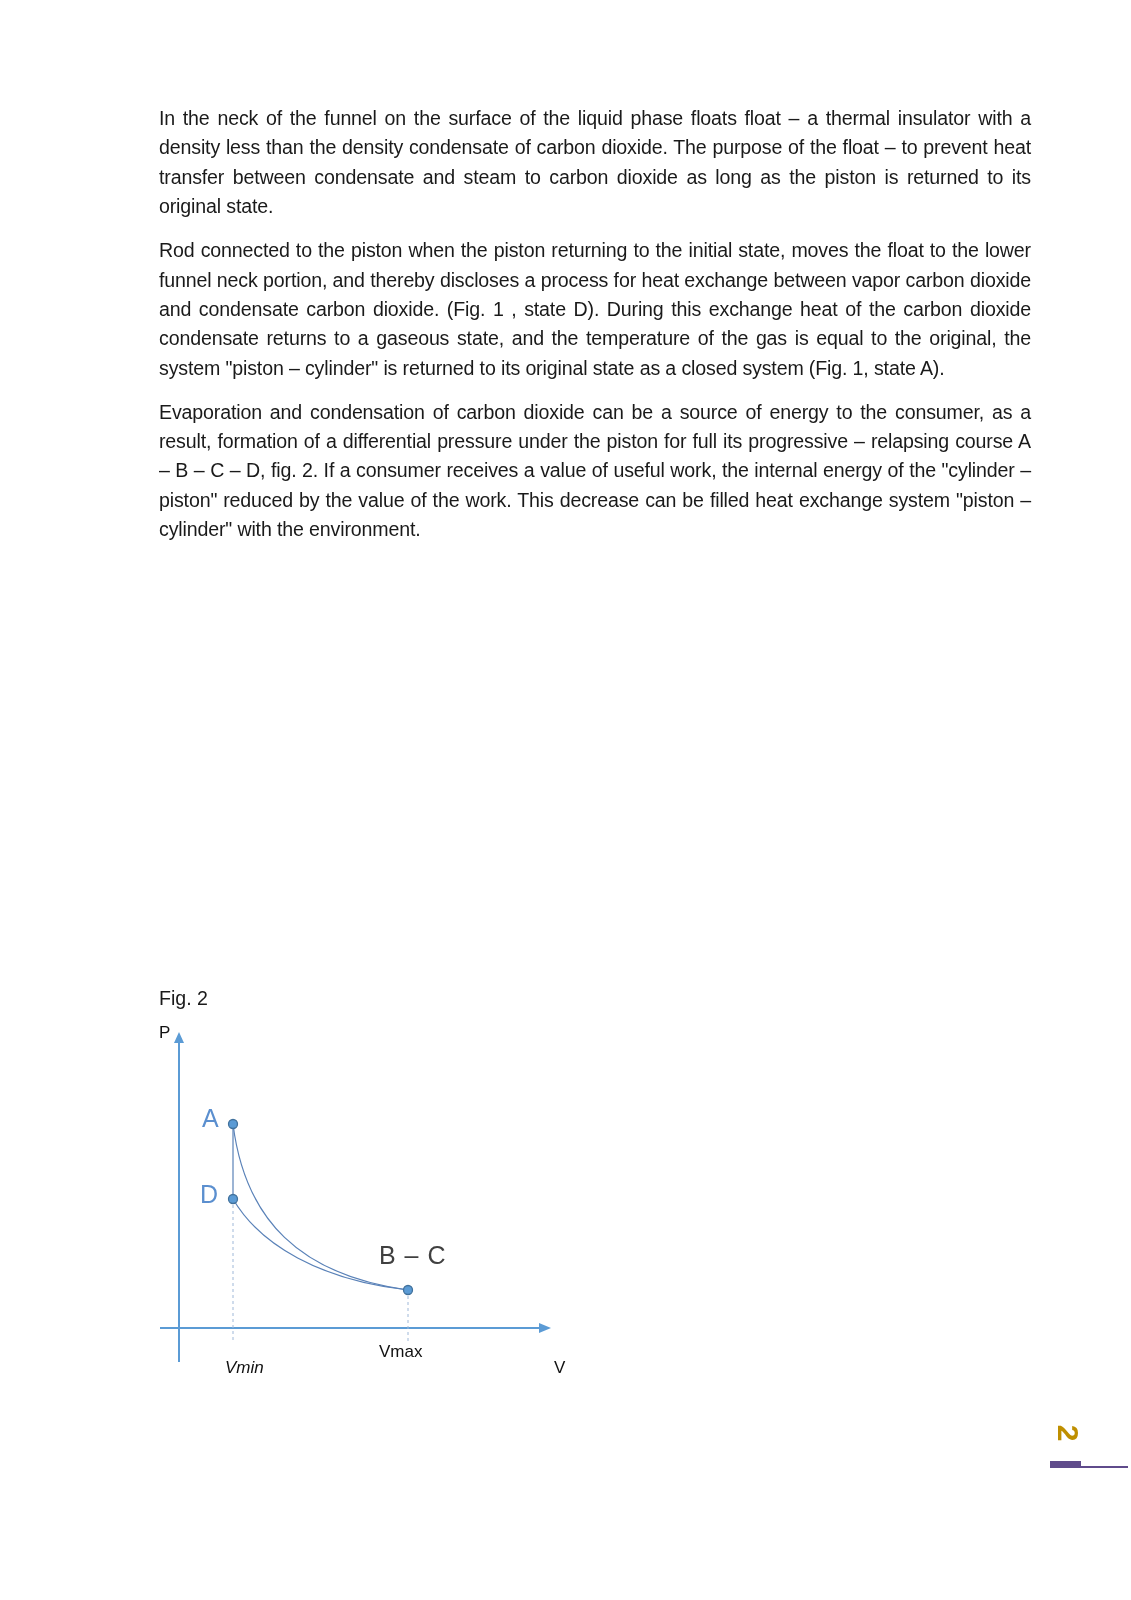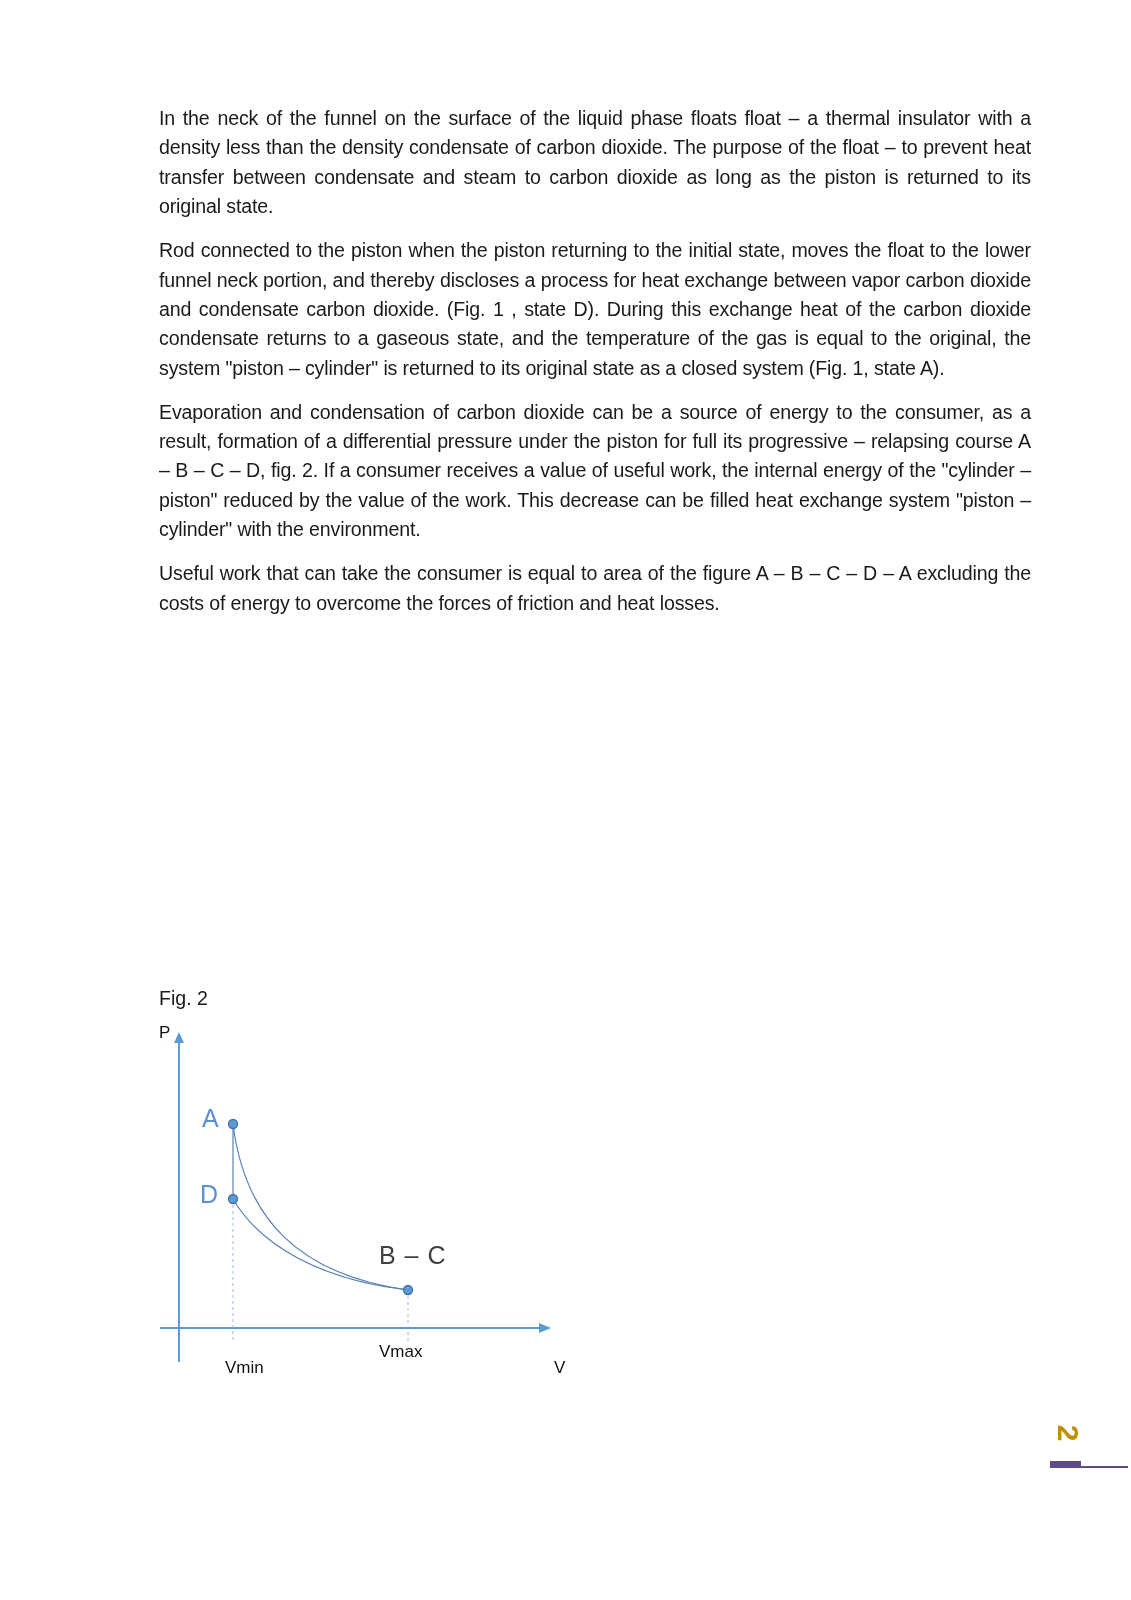--- a/index.html
+++ b/index.html
@@ -105,21 +105,20 @@
   </style>
 </head>
 <body>
 
 <div class="page">
 
   <div class="body-text">
     <p class="para">In the neck of the funnel on the surface of the liquid phase floats float – a thermal insulator with a density less than the density condensate of carbon dioxide. The purpose of the float – to prevent heat transfer between condensate and steam to carbon dioxide as long as the piston is returned to its original state.</p>
     <p class="para">Rod connected to the piston when the piston returning to the initial state, moves the float to the lower funnel neck portion, and thereby discloses a process for heat exchange between vapor carbon dioxide and condensate carbon dioxide. (Fig. 1 , state D). During this exchange heat of the carbon dioxide condensate returns to a gaseous state, and the temperature of the gas is equal to the original, the system "piston – cylinder" is returned to its original state as a closed system (Fig. 1, state A).</p>
     <p class="para">Evaporation and condensation of carbon dioxide can be a source of energy to the consumer, as a result, formation of a differential pressure under the piston for full its progressive – relapsing course A – B – C – D, fig. 2. If a consumer receives a value of useful work, the internal energy of the "cylinder – piston" reduced by the value of the work. This decrease can be filled heat exchange system "piston – cylinder" with the environment.</p>
-    <p class="para">Useful work that can take the consumer is equal to area of the figure A – B – C – D – A excluding the costs of energy to overcome the forces of friction and heat losses.</p>
   </div>
 
   <div class="fig-label">Fig. 2</div>
 
   <div class="diagram">
     <svg width="440" height="390" viewBox="0 0 440 390">
       <defs>
         <marker id="arrowY" markerWidth="10" markerHeight="10" refX="5" refY="5" orient="auto" markerUnits="userSpaceOnUse">
           <path d="M0,10 L5,0 L10,10 Z"></path>
         </marker>
@@ -138,21 +137,21 @@
       <path id="curve-ab" d="M83,114 C95,210 150,265 258,280" fill="none" stroke-width="1.2" stroke="#5a82b8"></path>
       <path id="curve-dc" d="M83,189 C110,235 170,270 258,280" fill="none" stroke-width="1.2" stroke="#5a82b8"></path>
 
       <circle id="pt-a" cx="83" cy="114" r="4.5" stroke-width="1.3" fill="#5b9bd5" stroke="#41719c"></circle>
       <circle id="pt-d" cx="83" cy="189" r="4.5" stroke-width="1.3" fill="#5b9bd5" stroke="#41719c"></circle>
       <circle id="pt-bc" cx="258" cy="280" r="4.5" stroke-width="1.3" fill="#5b9bd5" stroke="#41719c"></circle>
     </svg>
 
     <div class="axis-label" style="left:9px; top:13px;">P</div>
     <div class="axis-label" style="left:404px; top:348px;">V</div>
-    <div class="axis-label" style="left:75px; top:348px;">Vmin</div>
+    <div class="axis-label" style="left:75px; top:348px;font-style:italic;">Vmin</div>
     <div class="axis-label" style="left:229px; top:332px;">Vmax</div>
 
     <div class="pt-label" style="left: 52px; top: 94px; color: rgb(91, 143, 207);">A</div>
     <div class="pt-label" style="left: 50px; top: 170px; color: rgb(91, 143, 207);">D</div>
     <div class="pt-label" style="left: 229px; top: 231px; color: #404040;">B – C</div>
   </div>
 
   <div class="page-num-wrap">
     <div class="page-num" style="color: rgb(191, 143, 0);">2</div>
     <div class="page-bar-thick" style="background: rgb(95, 75, 139);"></div>

